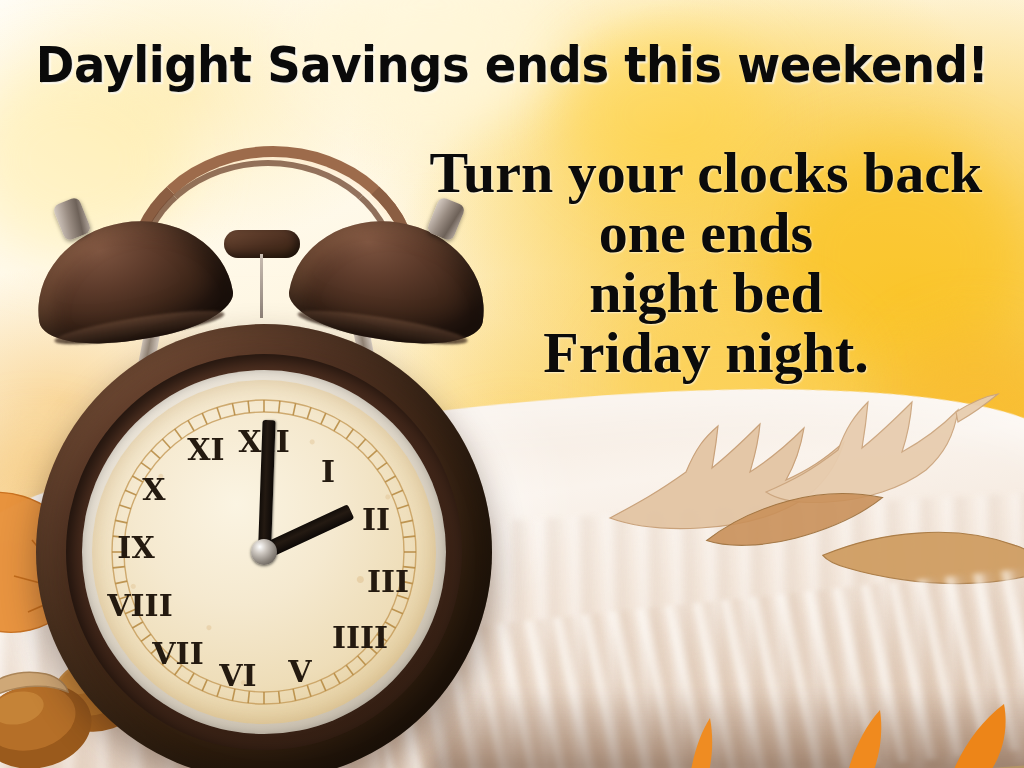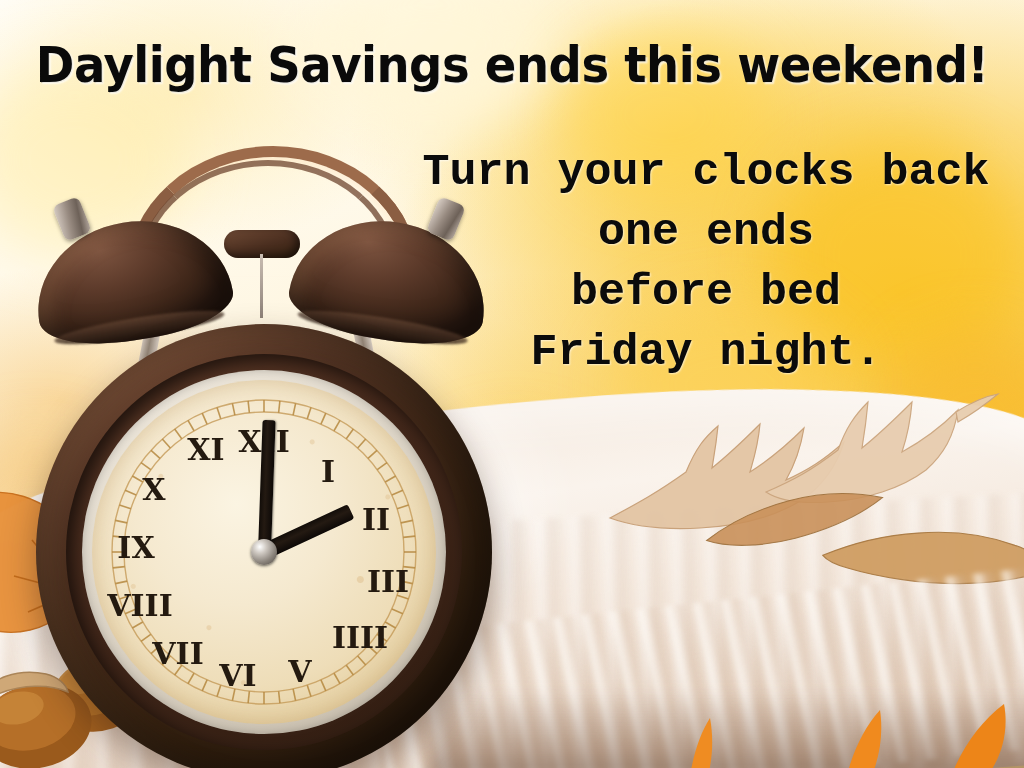--- a/index.html
+++ b/index.html
@@ -250,23 +250,23 @@
     color: #0a0a0a;
     transform: scaleX(0.93);
     text-shadow: 2px 2px 2px rgba(255,255,255,0.75), 1px 1px 0 rgba(0,0,0,0.25);
     white-space: nowrap;
   }
   #body-copy {
     position: absolute;
     left: 420px; top: 143px;
     width: 572px;
     text-align: center;
-    font-family: Liberation Mono, monospace;
+    font-family: Liberation Serif, serif;
     font-weight: bold;
-    font-size: 45px;
+    font-size: 58px;
     line-height: 60px;
     color: #0b0b0b;
     text-shadow: 1px 1px 2px rgba(255,255,255,0.6);
   }
   #body-copy .ln { display:block; white-space: nowrap; }
 </style>
 </head>
 <body>
 
 <div id="poster">
@@ -498,17 +498,17 @@
         <div class="hand-pin"></div>
       </div>
     </div>
   </div>
 
   <div id="headline">Daylight Savings ends this weekend!</div>
 
   <div id="body-copy">
     <span class="ln">Turn your clocks back</span>
     <span class="ln">one ends</span>
-    <span class="ln">before bed</span>
+    <span class="ln">night bed</span>
     <span class="ln">Friday night.</span>
   </div>
 
 </div>
 
 </body></html>

